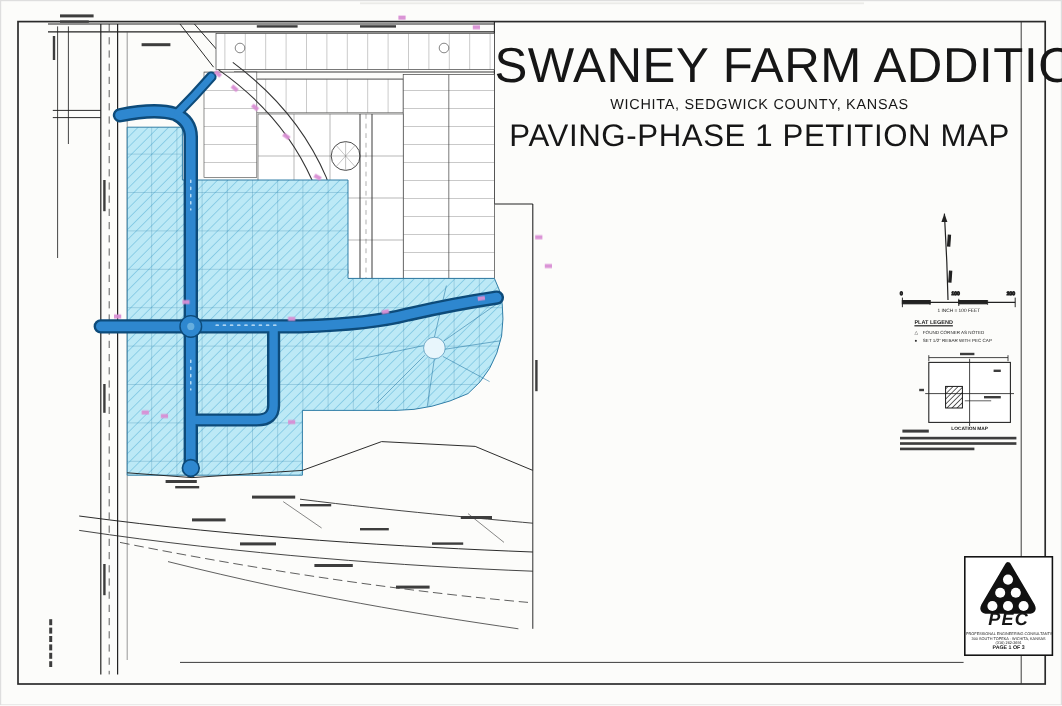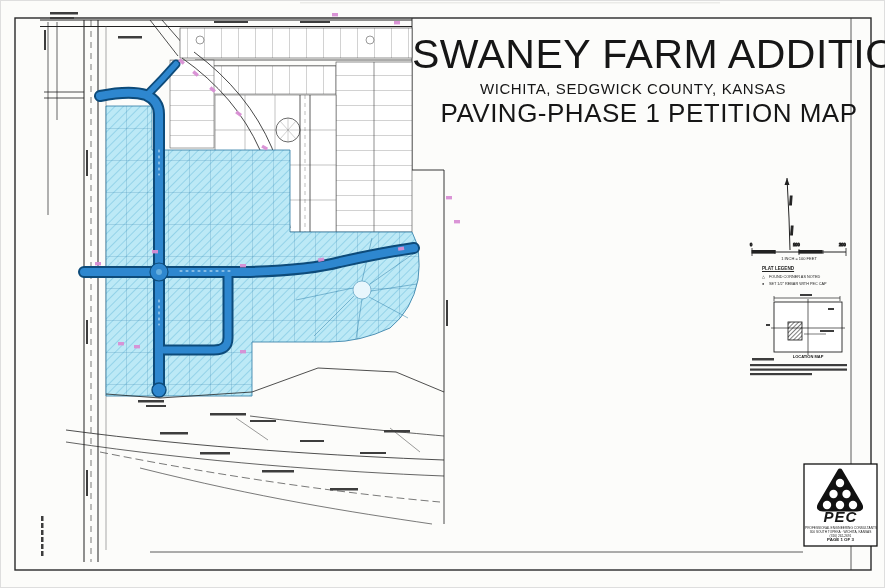--- a/index.html
+++ b/index.html
@@ -2,22 +2,22 @@
 <html><head>
 <meta charset="utf-8">
 <style>
   html,body{margin:0;padding:0;background:#ffffff;}
   .page{position:relative;width:885px;height:588px;background:#fcfcfa;overflow:hidden;
         font-family:"Liberation Sans",sans-serif;color:#161616;}
   .page svg{position:absolute;left:0;top:0;}
   svg text{font-family:"Liberation Sans",sans-serif;fill:#222;}
   .abs{position:absolute;white-space:nowrap;}
   .t1{left:412px;top:31px;width:442px;text-align:center;font-size:41px;letter-spacing:.5px;}
-  .t2{left:412px;top:80px;width:442px;text-align:center;font-size:15px;letter-spacing:.6px;}
-  .t3{left:412px;top:98px;width:442px;text-align:center;font-size:26px;letter-spacing:.5px;padding-left:16px;}
+  .t2{left:412px;top:80px;width:442px;text-align:center;font-size:12px;letter-spacing:.6px;}
+  .t3{left:412px;top:98px;width:442px;text-align:center;font-size:26px;letter-spacing:.5px;}
   .micro{font-size:4px;line-height:1.2;color:#222;}
   .lg-head{left:762px;top:266px;font-size:4.6px;font-weight:bold;text-decoration:underline;}
   .lg-it1{left:762px;top:275px;font-size:3.8px;}
   .lg-it2{left:762px;top:282px;font-size:3.8px;}
   .lg-it1 .sym,.lg-it2 .sym{display:inline-block;width:7px;}
   .scale-lab{left:752px;top:257px;width:94px;text-align:center;font-size:4px;}
   .loc-lab{left:774px;top:354px;width:68px;text-align:center;font-size:4px;font-weight:bold;}
   .pec-name{left:804px;top:508px;width:73px;text-align:center;font-size:15px;font-weight:bold;letter-spacing:1px;font-style:italic;}
   .pec-lines{left:805px;top:526px;width:71px;text-align:center;font-size:3.2px;line-height:1.3;color:#222;}
   .pec-page{left:804px;top:537px;width:73px;text-align:center;font-size:4.4px;font-weight:bold;}

